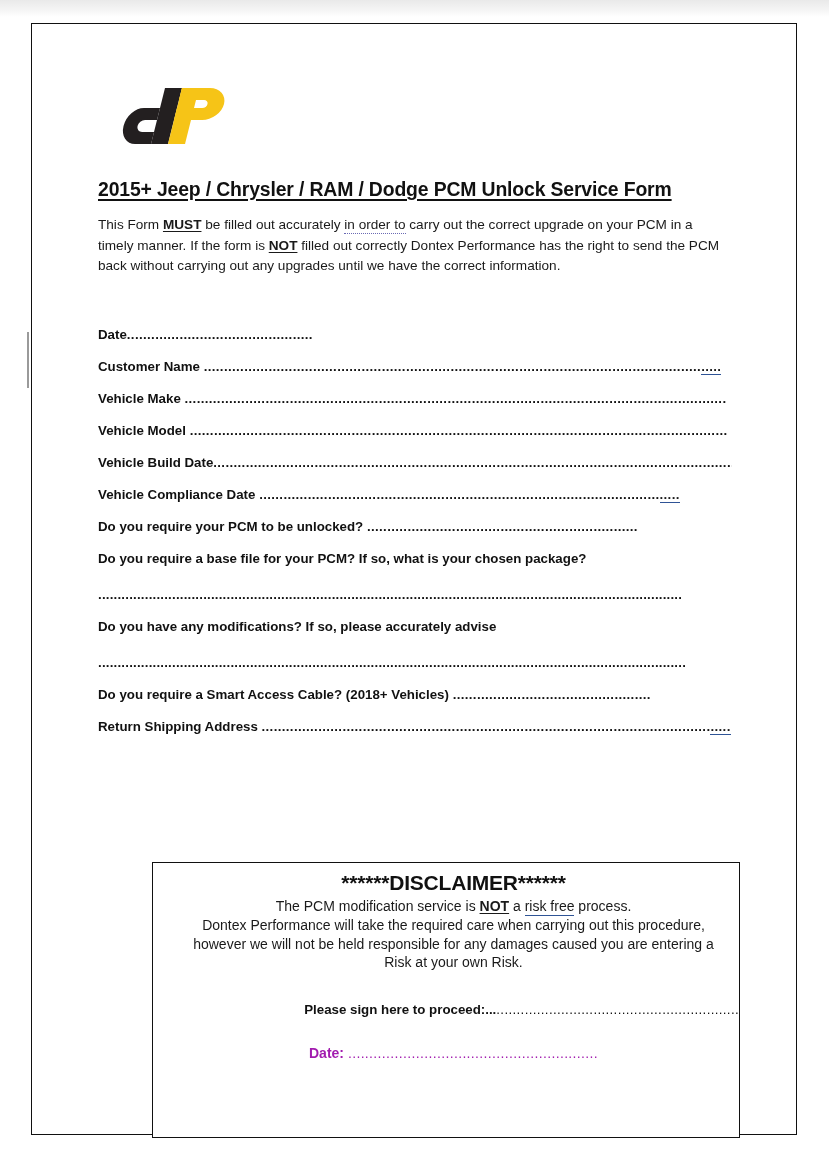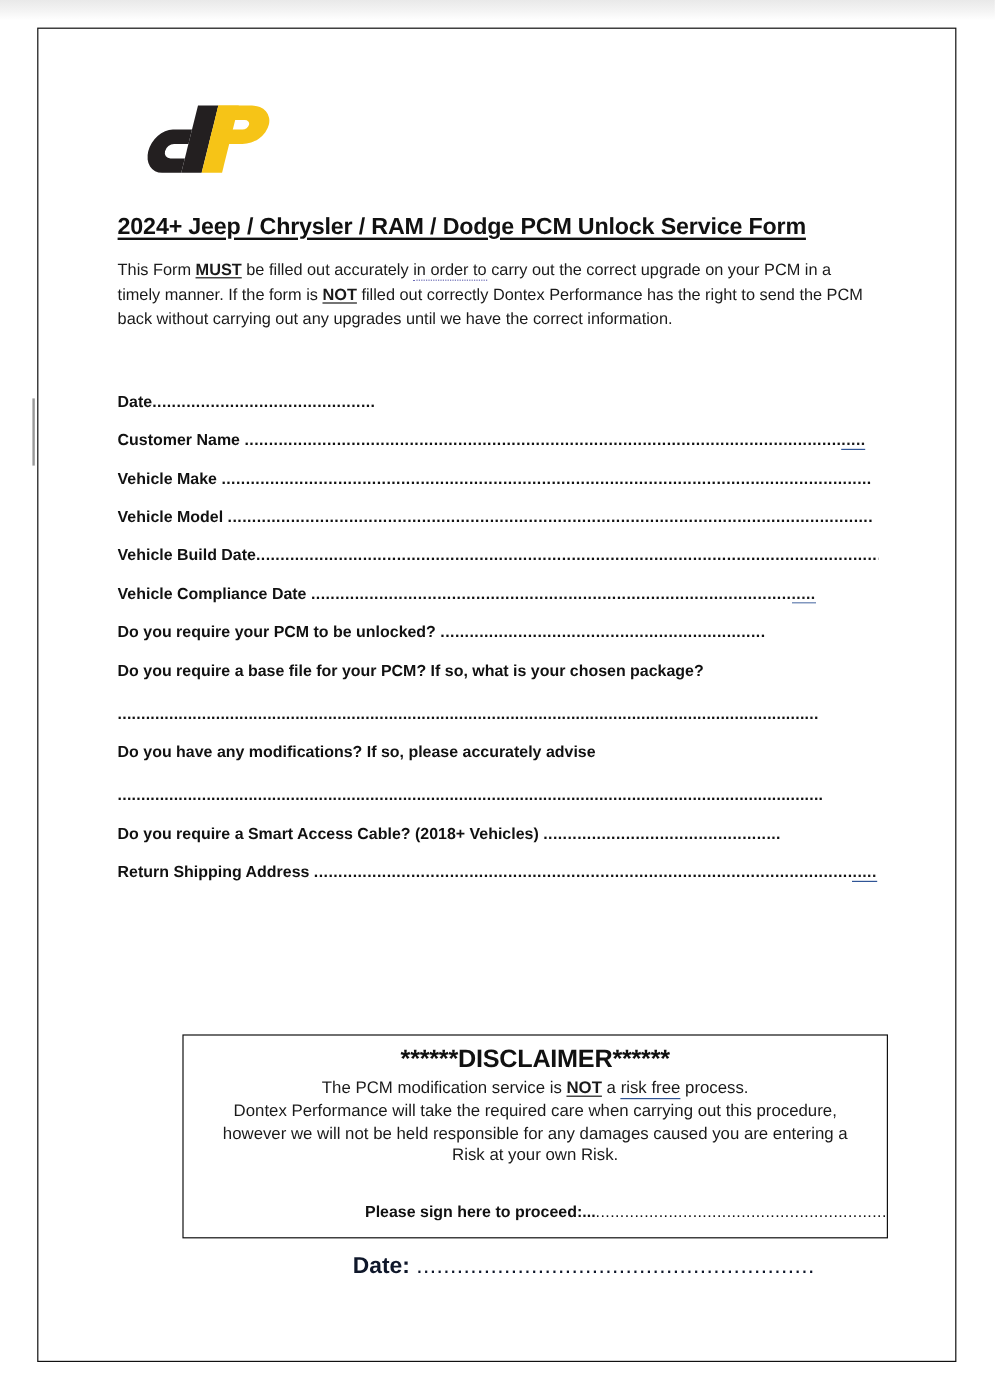--- a/index.html
+++ b/index.html
@@ -157,25 +157,26 @@
   }
 
   .fields-block { margin-bottom: 0; }
 
   
   .disclaimer {
     position: absolute;
     left: 120px;
     top: 838px;
     width: 588px;
-    height: 170px;
+    height: 276px;
     border: 1.6px solid #111111;
     box-sizing: border-box;
     background: #ffffff;
     text-align: center;
+    padding-left: 15px;
   }
   .disc-title {
     font-size: 21px;
     font-weight: bold;
     color: #111111;
     margin: 8px 0 2px 0;
     letter-spacing: -0.2px;
   }
   .disc-body {
     font-size: 14px;
@@ -207,22 +208,22 @@
     font-weight: bold;
     border-bottom: 1.6px solid #2f5496;
     padding-bottom: 0.5px;
   }
   .sign-row .tail {
     font-weight: normal;
     letter-spacing: 0.35px;
     font-size: 13.3px;
   }
   .date-row {
-    font-size: 19px;
-    color: #0f172a;
+    font-size: 14px;
+    color: #a21caf;
     margin-top: 28px;
     text-align: left;
     padding-left: 141px;
     white-space: nowrap;
     overflow: hidden;
   }
   .date-row .dlabel { font-weight: bold; }
   .date-row .tail {
     font-weight: normal;
     letter-spacing: 0.35px;
@@ -259,21 +260,21 @@
           <path d="M50 24 L34 24 A16 18 0 0 0 34 60 L50 60 L50 48 L38 48 A6 6 0 0 1 38 36 L50 36 Z" fill="#231F20"></path>
         </g>
 
         <g transform="skewX(-14)">
           <rect x="67" y="4" width="17" height="56" fill="#F6C417"></rect>
           <path d="M67 4 L95 4 A18 16 0 0 1 95 36 L67 36 L67 24 L92 24 A4.5 4 0 0 0 92 16 L67 16 Z" fill="#F6C417"></path>
         </g>
       </svg>
     </div>
 
-    <h1 class="doc-title">2024+ Jeep / Chrysler / RAM / Dodge PCM Unlock Service Form</h1>
+    <h1 class="doc-title">2015+ Jeep / Chrysler / RAM / Dodge PCM Unlock Service Form</h1>
 
     <p class="intro"><span>This Form </span><b>MUST</b><span> be filled out accurately </span><span class="grammar">in order to</span><span> carry out the correct upgrade on your PCM in a timely manner. If the form is </span><b>NOT</b><span> filled out correctly Dontex Performance has the right to send the PCM back without carrying out any upgrades until we have the correct information.</span></p>
 
     <div class="fields-block">
 
       <div class="field"><span class="lbl">Date</span><span></span><span class="dots">..............................................</span><span class="dots-blue"></span></div>
 
       <div class="field"><span class="lbl">Customer Name</span><span> </span><span class="dots">...........................................................................................................................</span><span class="dots-blue">.....</span></div>
 
 

